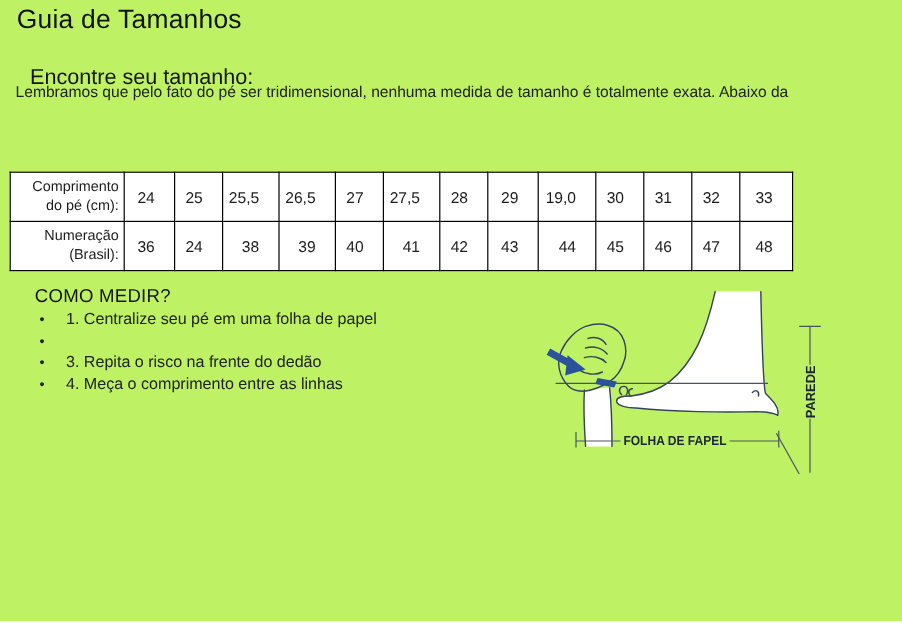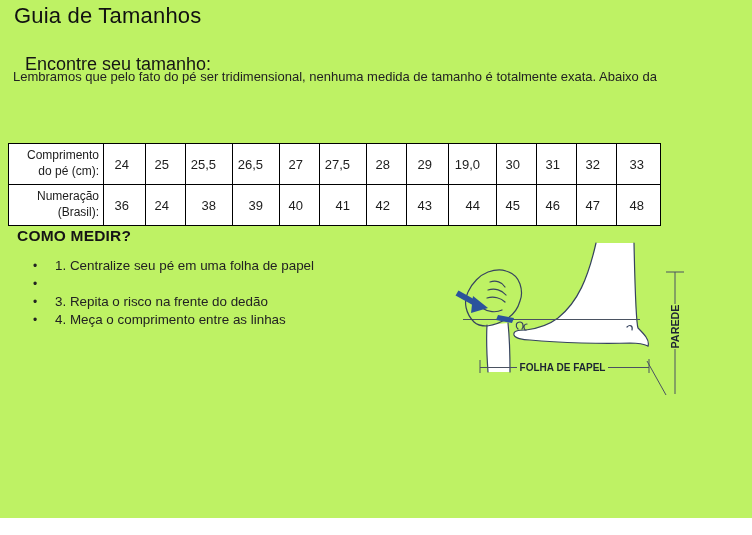--- a/index.html
+++ b/index.html
@@ -36,21 +36,21 @@
     color:#1c1c1c;
   }
   table.size-table th{
     font-size:12px;text-align:right;padding:2px 4px 2px 6px;line-height:1.3;
   }
   table.size-table td{
     font-size:13px;text-align:right;padding-right:16px;
   }
   .measure-heading{
     position:absolute;left:13px;top:223px;
-    font-size:15.5px;font-weight:700;margin:4px;color:#151515;
+    font-size:15.5px;font-weight:400;margin:16px;color:#151515;
     letter-spacing:0.2px;
   }
   ul.steps{
     position:absolute;left:33px;top:257px;margin:0;padding:0;list-style:none;
   }
   ul.steps li{
     display:flex;align-items:baseline;height:18px;line-height:18px;
     font-size:13.4px;color:#222;
   }
   ul.steps .bullet{

